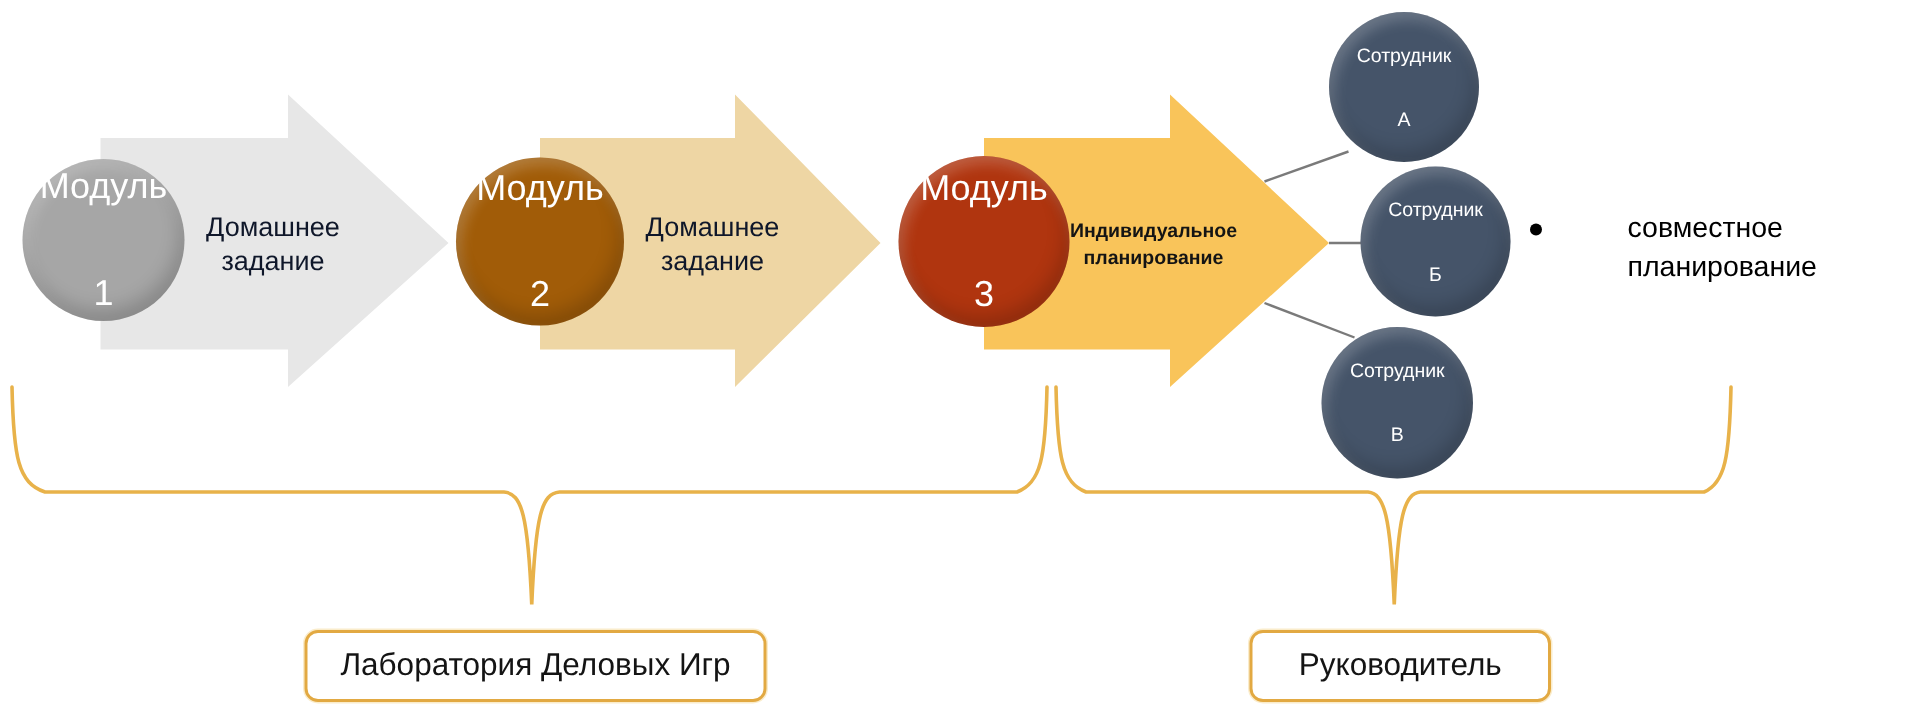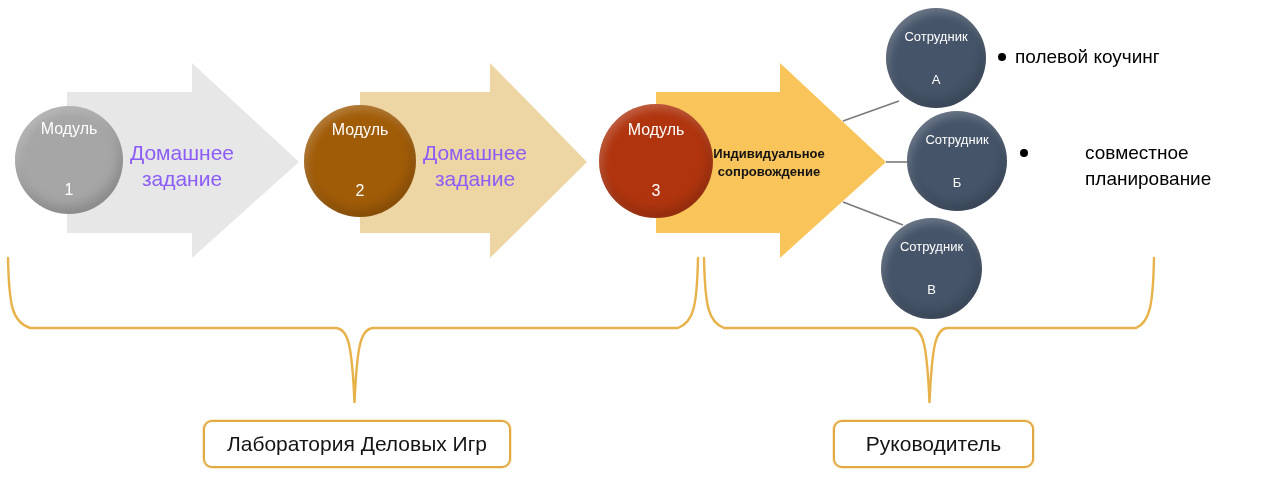--- a/index.html
+++ b/index.html
@@ -2,23 +2,23 @@
 <html><head>
 <meta charset="utf-8">
 <style>
   html,body{margin:0;padding:0;background:#fff;}
   .stage{position:relative;width:1280px;height:479px;background:#ffffff;overflow:hidden;
          font-family:"Liberation Sans", sans-serif;}
   .layer{position:absolute;left:0;top:0;}
   .circle{position:absolute;border-radius:50%;display:flex;flex-direction:column;
           align-items:center;justify-content:center;text-align:center;color:#fff;
           box-shadow:inset -3px -7px 12px rgba(0,0,0,0.18), inset 3px 5px 9px rgba(255,255,255,0.22);}
-  .module-circle{font-size:16px;line-height:1.3;gap:40px;}
+  .module-circle{font-size:24px;line-height:1.3;gap:40px;}
   .emp-circle{font-size:13px;line-height:1.2;gap:27px;}
-  .arrow-label{position:absolute;text-align:center;color:#8b5cf6;font-size:21px;line-height:1.25;}
+  .arrow-label{position:absolute;text-align:center;color:#0f172a;font-size:18px;line-height:1.25;}
   .arrow-label.small{font-size:13px;font-weight:600;color:#141414;line-height:1.35;}
   .activity{position:absolute;display:flex;align-items:flex-start;color:#000;
             font-size:19px;line-height:26px;}
   .dot{width:8px;height:8px;border-radius:50%;background:#000;margin:9px 9px 0 0;flex:0 0 auto;}
   .group-box{position:absolute;background:#fff;border:2px solid #e2a942;border-radius:9px;
              display:flex;align-items:center;justify-content:center;color:#141414;font-size:21px;
              box-shadow:0 0 0 1px rgba(247,224,168,0.6);}
 </style>
 </head>
 <body>
@@ -49,39 +49,35 @@
     <span>Модуль</span>
     <span>2</span>
   </div>
   <div class="circle module-circle" style="left: 599px; top: 104px; width: 114px; height: 114px; background: rgb(176, 53, 15);">
     <span>Модуль</span>
     <span>3</span>
   </div>
 
   <div class="arrow-label" style="left:122px;top:140px;width:120px;">Домашнее задание</div>
   <div class="arrow-label" style="left:415px;top:140px;width:120px;">Домашнее задание</div>
-  <div class="arrow-label small" style="left:705px;top:145px;width:128px;">Индивидуальное сопровождение</div>
+  <div class="arrow-label small" style="left:705px;top:145px;width:128px;">Индивидуальное планирование</div>
 
   <div class="circle emp-circle" style="left: 886px; top: 8px; width: 100px; height: 100px; background: rgb(69, 84, 105);">
     <span>Сотрудник</span>
     <span>А</span>
   </div>
   <div class="circle emp-circle" style="left: 907px; top: 111px; width: 100px; height: 100px; background: rgb(69, 84, 105);">
     <span>Сотрудник</span>
     <span>Б</span>
   </div>
   <div class="circle emp-circle" style="left: 881px; top: 218px; width: 101px; height: 101px; background: rgb(69, 84, 105);">
     <span>Сотрудник</span>
     <span>В</span>
   </div>
 
-  <div class="activity" style="left:998px;top:44px;width:170px;">
-    <span class="dot"></span>
-    <span>полевой коучинг</span>
-  </div>
   <div class="activity" style="left:1020px;top:140px;width:150px;gap:48px;">
     <span class="dot"></span>
     <span style="width:130px;">совместное планирование</span>
   </div>
 
   <div class="group-box" style="left: 833px; top: 420px; width: 197px; height: 44px; border-color: rgb(226, 169, 66);">
     <span>Руководитель</span>
   </div>
   <div class="group-box" style="left: 203px; top: 420px; width: 304px; height: 44px; border-color: rgb(226, 169, 66);">
     <span>Лаборатория Деловых Игр</span>

